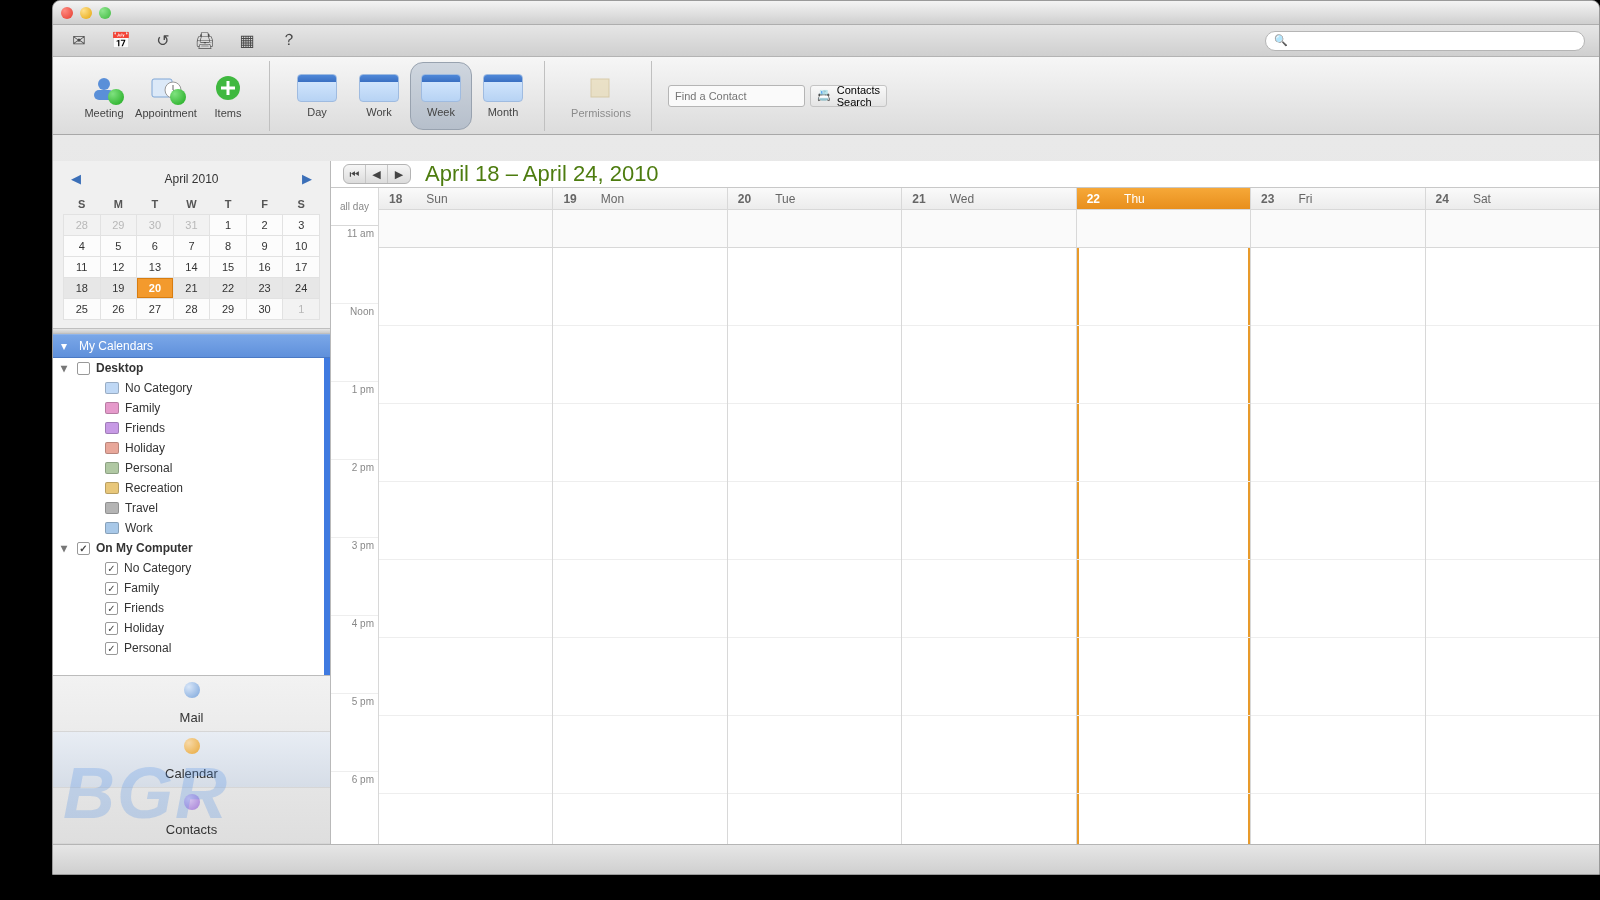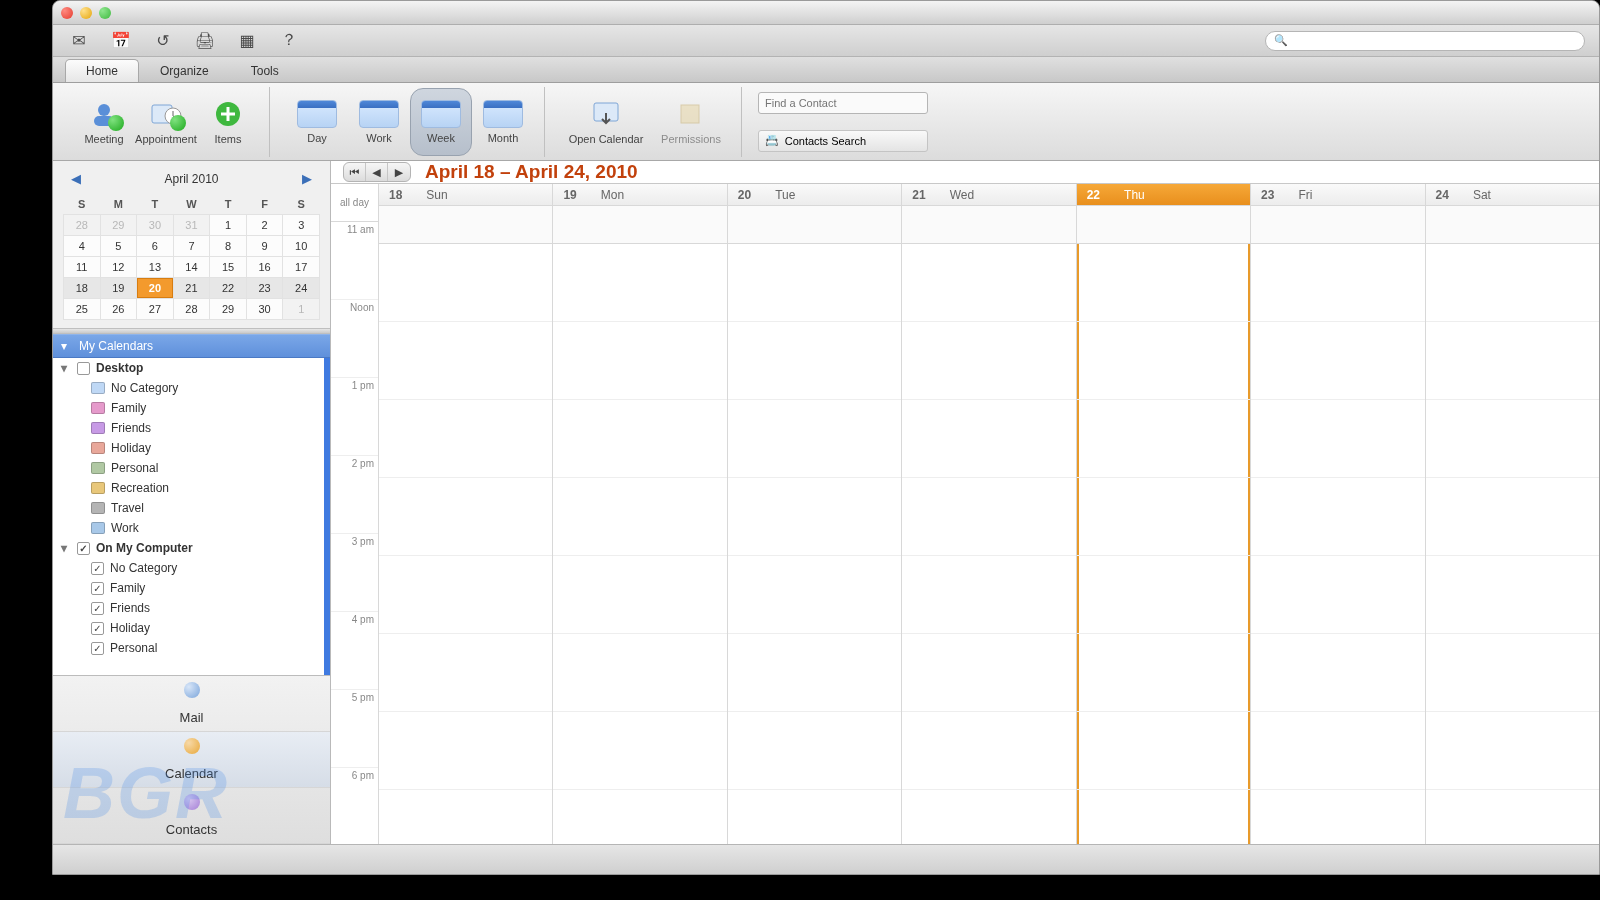--- a/index.html
+++ b/index.html
@@ -45,21 +45,21 @@
   gap:4px; font-size:11px; color:#444; cursor:pointer; height:68px;}
 .rbtn .ico { width:36px; height:30px; display:flex; align-items:center; justify-content:center; }
 .rbtn.view .ico { width:40px; height:28px; border:1px solid #9fbbe0; border-radius:4px;
   background:linear-gradient(#d9eaff,#b7d3f4); position:relative;}
 .rbtn.view .ico::before{content:"";position:absolute;top:0;left:0;right:0;height:7px;
   background:linear-gradient(#4f88d8,#3a6fc2);border-top-left-radius:3px;border-top-right-radius:3px;}
 .rbtn.sel { background:linear-gradient(#cfd6df,#b6bfcb); border:1px solid #98a2af; border-radius:13px;}
 .rbtn.dim { opacity:.55;justify-content:center; }
 .badge { position:absolute; bottom:-2px; right:-2px; width:16px; height:16px; border-radius:50%;}
 .badge.g{background:radial-gradient(circle at 30% 30%,#7fe27f,#1ca81c);}
-.contactbox { display:flex; flex-direction:column; gap:16px; width:170px; }
+.contactbox { display:flex; gap:5px; width:170px; }
 .contactbox input { height:22px; font-size:11px; padding:0 6px; border:1px solid #b5b5b5;
   background:#fafafa; border-radius:3px; color:#888;}
 .contactbox .cs { height:22px; font-size:11px; display:flex; align-items:center; gap:6px;
   border:1px solid #c4c4c4; border-radius:3px; padding:0 6px;
   background:linear-gradient(#f9f9f9,#e4e4e4); cursor:pointer;}
 
 
 .body { position:absolute; top:160px; left:0; right:0; bottom:30px; display:flex; background:#f5f5f5;}
 .side { width:278px; border-right:1px solid #b9b9b9; background:#f0f0f0; display:flex; flex-direction:column;}
 .main { flex:1; background:#fff; display:flex; flex-direction:column; position:relative;}
@@ -83,37 +83,37 @@
 .mycal-head{background:linear-gradient(#7aa7e8,#5f90db);color:#fff;font-size:12px;
   padding:4px 8px;display:flex;align-items:center;gap:6px;border-top:1px solid #8fb4ea;border-bottom:1px solid #4a79c4;}
 .tree{background:#fff;flex:1;overflow:auto;font-size:12px;border-right:6px solid #3f7ae0;
   scrollbar-width:thin;}
 .node{display:flex;align-items:center;gap:6px;padding:3px 6px 3px 18px;color:#333;cursor:pointer;}
 .node.root{padding-left:8px;font-weight:600;}
 .node .tw{width:10px;color:#777;}
 .node .cb{width:13px;height:13px;border:1px solid #999;border-radius:2px;background:#fff;
   display:flex;align-items:center;justify-content:center;font-size:10px;color:#444;}
 .node .cal-chip{width:14px;height:12px;border-radius:2px;border:1px solid rgba(0,0,0,.2);}
-.node.l2{padding-left:22px;text-align:center;}
+.node.l2{padding-left:36px;text-align:center;}
 
 
 .navstrip{border-top:1px solid #bcbcbc;background:linear-gradient(#f2f2f2,#dedede);}
 .navstrip .ni{display:flex;align-items:center;gap:12px;padding:6px 12px;font-size:13px;
   color:#333;border-bottom:1px solid #d6d6d6;cursor:pointer;flex-direction:column;}
 .navstrip .ni.active{background:linear-gradient(#e8edf4,#d6dde7);text-align:center;}
 .ni .ball{width:16px;height:16px;border-radius:50%;}
 
 
 .mhead{height:28px;display:flex;align-items:center;gap:14px;padding:0 12px;}
 .navbtns{display:flex;background:linear-gradient(#f6f6f6,#dcdcdc);border:1px solid #b4b4b4;
   border-radius:6px;overflow:hidden;}
 .navbtns span{width:22px;height:18px;display:flex;align-items:center;justify-content:center;
   font-size:11px;color:#444;border-right:1px solid #c6c6c6;cursor:pointer;}
 .navbtns span:last-child{border-right:none;}
-.range{font-size:19px;font-weight:700;color:#c2410c;}
+.range{font-size:22px;font-weight:400;color:#4d7c0f;}
 
 
 .wk{flex:1;display:flex;border-top:1px solid #c8c8c8;}
 .gut{width:48px;border-right:1px solid #d8d8d8;font-size:10px;color:#888;}
 .gut .ad{height:38px;display:flex;align-items:center;justify-content:center;border-bottom:1px solid #d8d8d8;}
 .gut .hr{height:78px;border-bottom:1px solid #eee;display:flex;align-items:flex-start;justify-content:flex-end;padding:2px 4px 0 0;}
 .days{flex:1;display:flex;}
 .day{flex:1;border-right:1px solid #d8d8d8;display:flex;flex-direction:column;min-width:0;}
 .day:last-child{border-right:none;}
 .day.today{background:#fff;}
@@ -151,25 +151,20 @@
     <div class="tbtn">🖨</div>
     <div class="tbtn">▦</div>
     <div class="tbtn">？</div>
     <div class="spacer"></div>
     <div class="search">
       <span class="mag">🔍</span>
       <span></span>
     </div>
   </div>
 
-  <div class="tabs">
-    <div class="tab active">Home</div>
-    <div class="tab">Organize</div>
-    <div class="tab">Tools</div>
-  </div>
 
   <div class="ribbon">
     <div class="rgroup sep">
       <div class="rbtn">
         <div class="ico" style="position:relative">
           <svg width="30" height="26">
               <circle cx="15" cy="9" r="6" fill="#5a8fd8"></circle>
               <rect x="5" y="15" width="20" height="10" rx="5" fill="#5a8fd8"></rect>
             </svg>
           <div class="badge g"></div>
@@ -209,29 +204,20 @@
       <div class="rbtn view sel">
         <div class="ico"></div>
         <span>Week</span>
       </div>
       <div class="rbtn view">
         <div class="ico"></div>
         <span>Month</span>
       </div>
     </div>
     <div class="rgroup sep">
-      <div class="rbtn" style="width:90px">
-        <div class="ico">
-          <svg width="32" height="26">
-              <rect x="4" y="2" width="24" height="18" rx="2" fill="#dce9f8" stroke="#7fa6d6"></rect>
-              <path d="M16 12 v10 M12 18 l4 4 4-4" stroke="#555" fill="none" stroke-width="2"></path>
-            </svg>
-        </div>
-        <span>Open Calendar</span>
-      </div>
       <div class="rbtn dim" style="width:80px">
         <div class="ico">
           <svg width="28" height="26">
               <rect x="4" y="4" width="18" height="18" fill="#e8d7a8" stroke="#c7b074"></rect>
             </svg>
         </div>
         <span>Permissions</span>
       </div>
     </div>
     <div class="rgroup">

